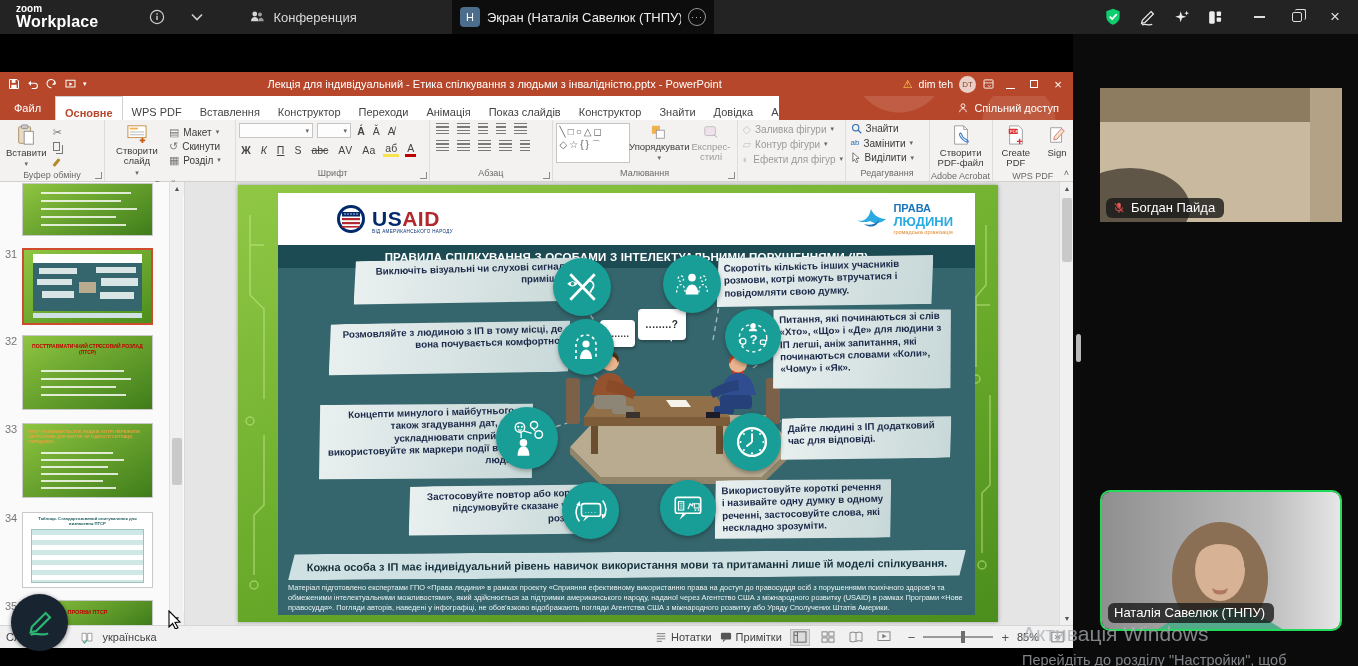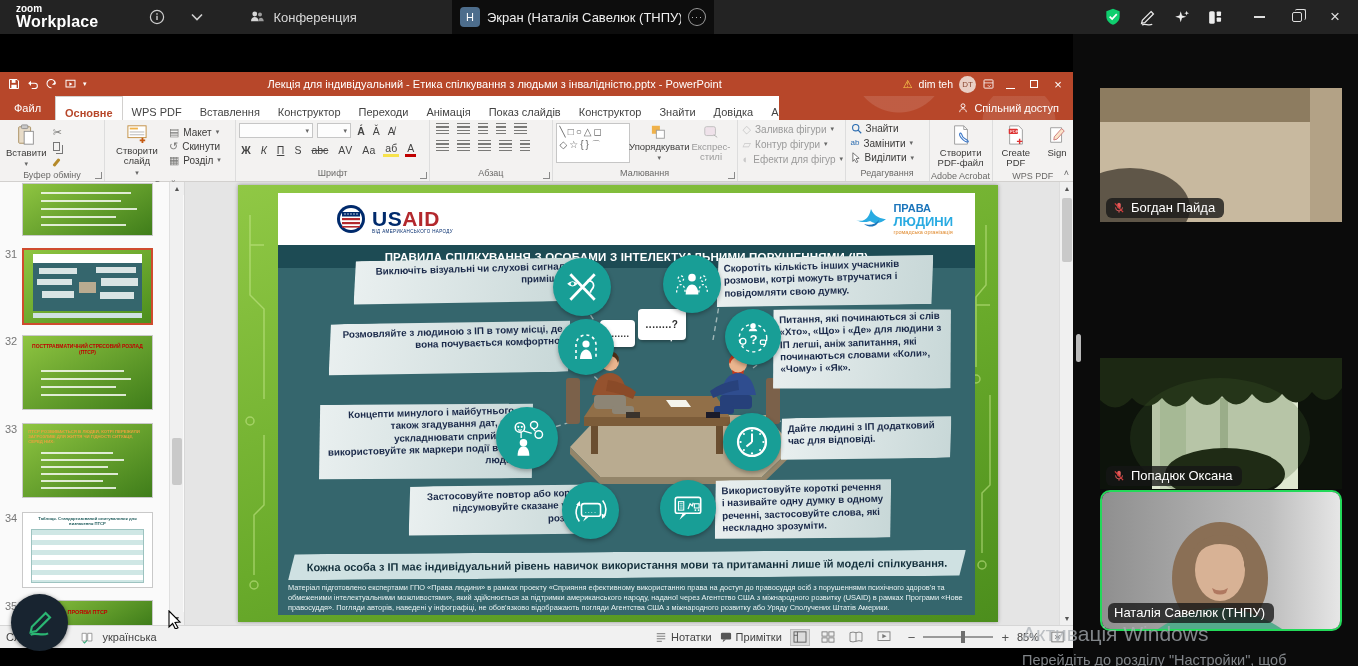--- a/index.html
+++ b/index.html
@@ -822,40 +822,20 @@
           <rect x="9" y="3" width="6" height="10" rx="3" fill="#e05c5c"></rect>
           <path d="M6 11a6 6 0 0 0 12 0" fill="none" stroke="#e05c5c" stroke-width="1.6"></path>
           <line x1="12" y1="17" x2="12" y2="20" stroke="#e05c5c" stroke-width="1.6"></line>
           <line x1="5" y1="4" x2="19" y2="19" stroke="#d43c3c" stroke-width="2.2"></line>
         </svg>
       <span>Богдан Пайда</span>
     </span>
   </div>
 
 
-  <div class="vtile" style="top:358px;height:131px">
-    <svg width="242" height="131" viewBox="0 0 242 131" preserveAspectRatio="none">
-      <rect width="242" height="131" fill="#0d130b"></rect>
-      <rect x="52" y="34" width="146" height="97" fill="#dfe9d0"></rect>
-      <rect x="60" y="40" width="26" height="91" fill="#c9d8b8"></rect>
-      <rect x="120" y="40" width="8" height="91" fill="#b9c8a8"></rect>
-      <path d="M0 0h242v30q-15 22-30 4-15 20-30 2-15 18-30 0-15 20-30 2-15 18-30 0-15 20-30 2-15 16-30 0-16 18-32 2z" fill="#1c2813"></path>
-      <ellipse cx="125" cy="116" rx="60" ry="26" fill="#141b0e"></ellipse>
-      <ellipse cx="120" cy="80" rx="90" ry="60" fill="#3f5a2a" opacity=".25"></ellipse>
-    </svg>
-    <span class="chip" style="bottom:3px">
-      <svg width="14" height="14" viewBox="0 0 24 24">
-          <rect x="9" y="3" width="6" height="10" rx="3" fill="#e05c5c"></rect>
-          <path d="M6 11a6 6 0 0 0 12 0" fill="none" stroke="#e05c5c" stroke-width="1.6"></path>
-          <line x1="12" y1="17" x2="12" y2="20" stroke="#e05c5c" stroke-width="1.6"></line>
-          <line x1="5" y1="4" x2="19" y2="19" stroke="#d43c3c" stroke-width="2.2"></line>
-        </svg>
-      <span>Попадюк Оксана</span>
-    </span>
-  </div>
 
   <div class="vtile activeb" style="top:490px;height:141px">
     <svg width="238" height="137" viewBox="0 0 238 137" preserveAspectRatio="none">
       <defs>
           <linearGradient id="g4" x1="0" y1="0" x2="1" y2="0">
             <stop offset="0" stop-color="#8f8f8f"></stop>
             <stop offset=".7" stop-color="#bdbdbd"></stop>
             <stop offset="1" stop-color="#e6e6e6"></stop>
           </linearGradient>
         </defs>

